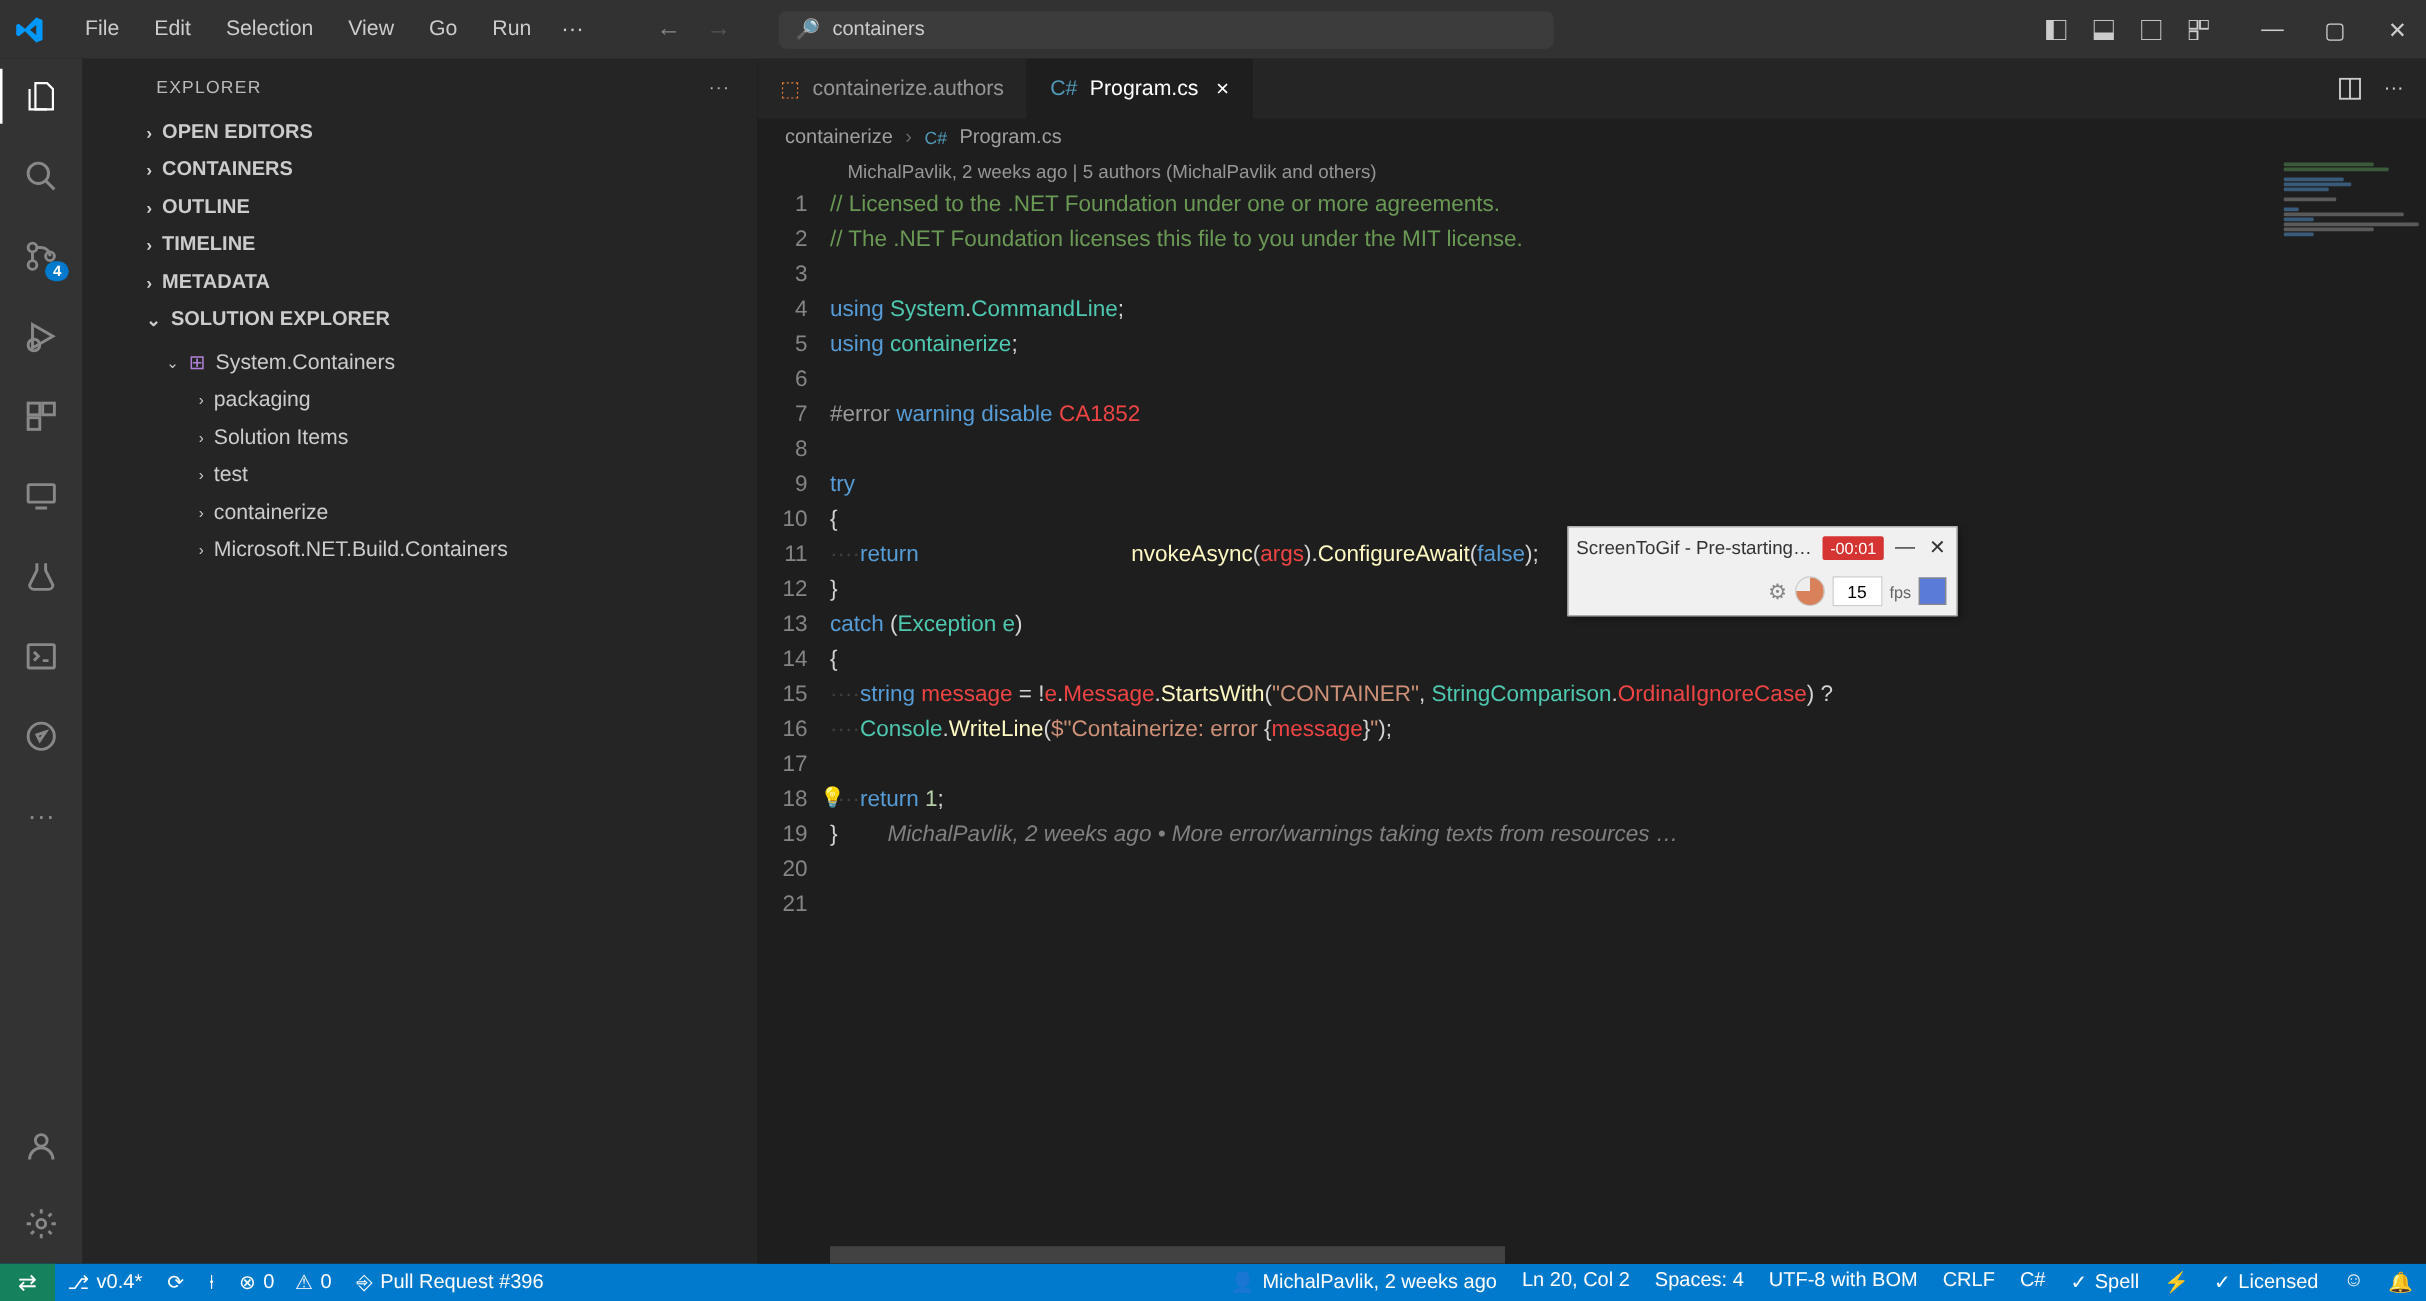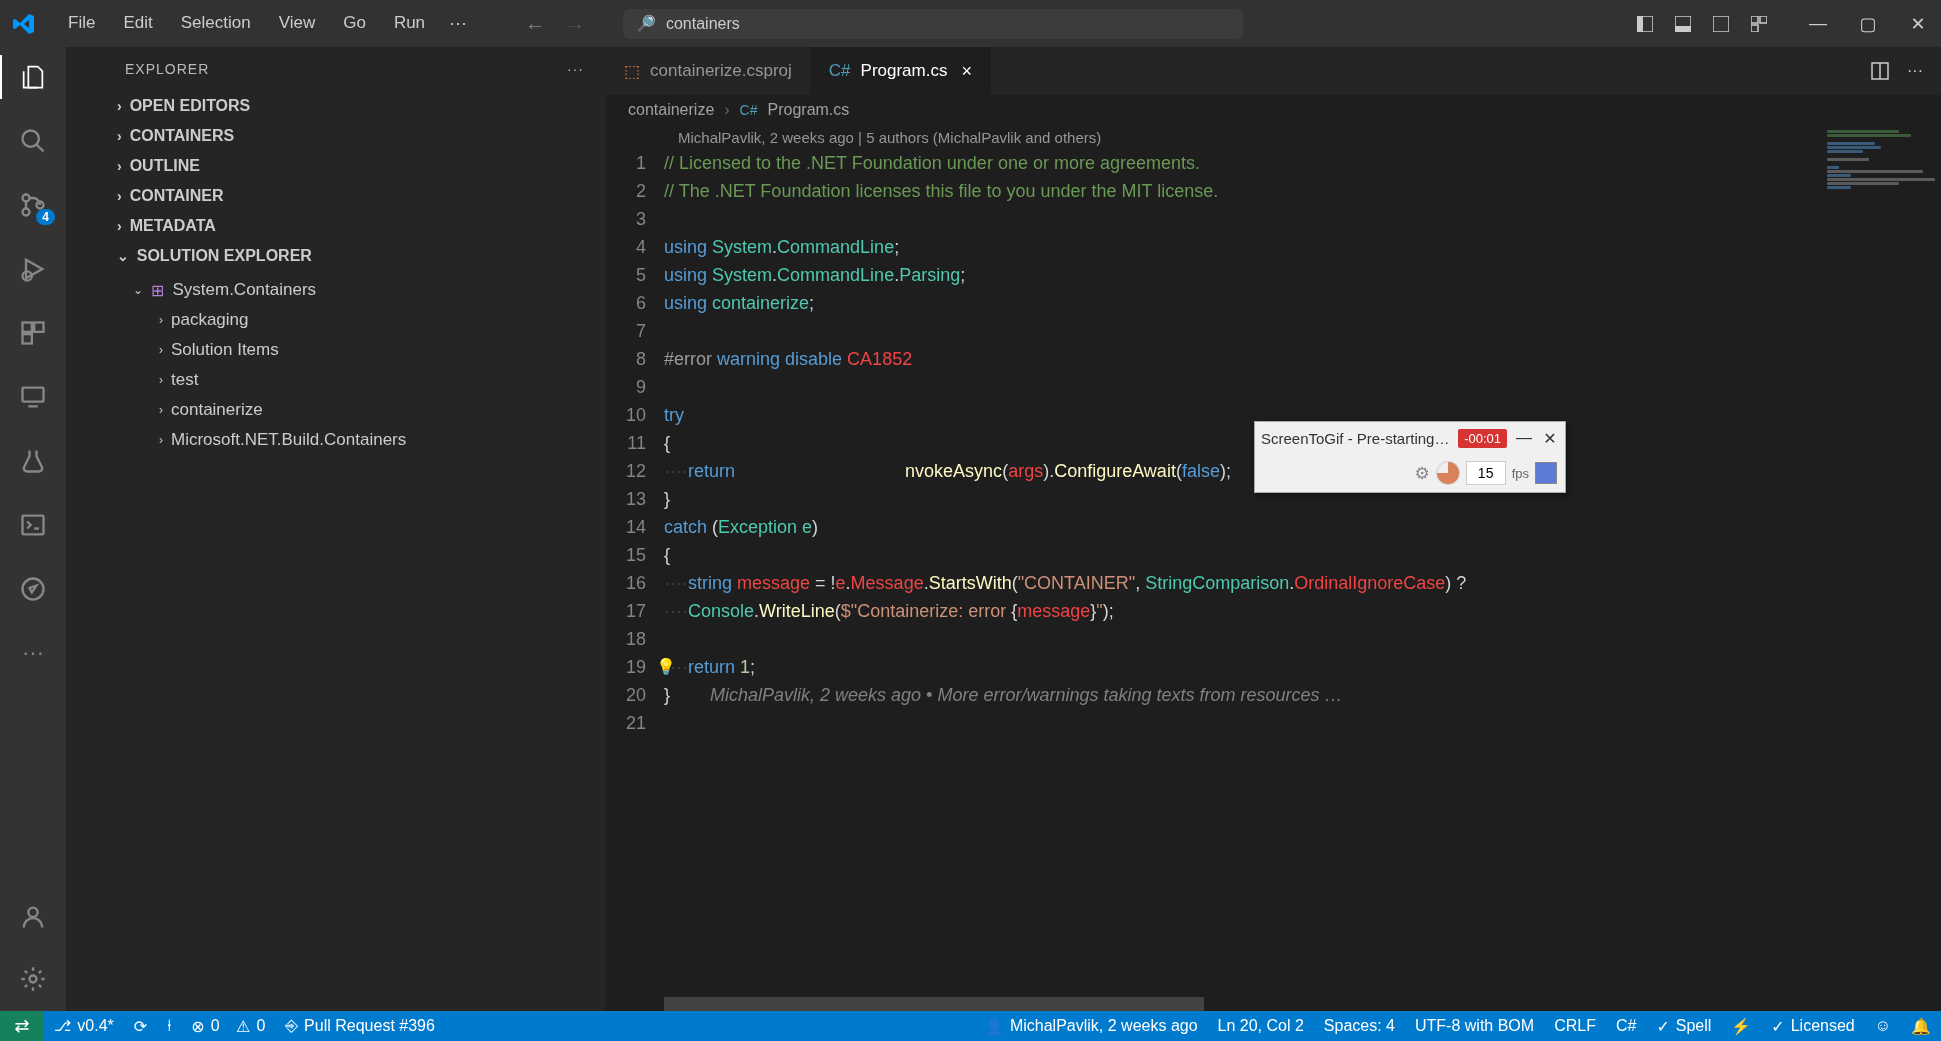--- a/index.html
+++ b/index.html
@@ -241,21 +241,21 @@
     <div class="section-hdr">
         <span class="chev">›</span>
         <span>CONTAINERS</span>
       </div>
     <div class="section-hdr">
         <span class="chev">›</span>
         <span>OUTLINE</span>
       </div>
     <div class="section-hdr">
         <span class="chev">›</span>
-        <span>CONTAINER</span>
+        <span>TIMELINE</span>
       </div>
     <div class="section-hdr">
         <span class="chev">›</span>
         <span>METADATA</span>
       </div>
     <div class="section-hdr">
         <span class="chev">⌄</span>
         <span>SOLUTION EXPLORER</span>
       </div>
     <div class="tree">
@@ -284,21 +284,21 @@
           <span class="chev">›</span>
           <span>Microsoft.NET.Build.Containers</span>
         </div>
     </div>
   </div>
 
   <div class="editor-area">
     <div class="tabs">
       <div class="tab">
         <span style="color:#e37933">⬚</span>
-        <span>containerize.csproj</span>
+        <span>containerize.authors</span>
       </div>
       <div class="tab active">
         <span style="color:#519aba">C#</span>
         <span>Program.cs</span>
         <span class="close">×</span>
       </div>
       <div class="tabs-right">
         <span>
             <svg width="18" height="18">
               <rect x="1" y="1" width="16" height="16" fill="none" stroke="#ccc" stroke-width="1.5"></rect>
@@ -340,21 +340,20 @@
           <div>18</div>
           <div>19</div>
           <div>20</div>
           <div>21</div>
         </div>
       <div class="code-content" id="code-content">
           <div class="code-line" style="position: relative;"><span class="c-comment">// Licensed to the .NET Foundation under one or more agreements.</span></div>
           <div class="code-line" style="position: relative;"><span class="c-comment">// The .NET Foundation licenses this file to you under the MIT license.</span></div>
           <div class="code-line" style="position: relative;"></div>
           <div class="code-line" style="position: relative;"><span class="c-kw">using </span><span class="c-type">System</span><span class="c-punct">.</span><span class="c-type">CommandLine</span><span class="c-punct">;</span></div>
-          <div class="code-line" style="position: relative;"><span class="c-kw">using </span><span class="c-type">System</span><span class="c-punct">.</span><span class="c-type">CommandLine</span><span class="c-punct">.</span><span class="c-type">Parsing</span><span class="c-punct">;</span></div>
           <div class="code-line" style="position: relative;"><span class="c-kw">using </span><span class="c-type">containerize</span><span class="c-punct">;</span></div>
           <div class="code-line" style="position: relative;"></div>
           <div class="code-line" style="position: relative;"><span class="c-pragma">#error </span><span class="c-kw">warning </span><span class="c-kw">disable </span><span class="c-var">CA1852</span></div>
           <div class="code-line" style="position: relative;"></div>
           <div class="code-line" style="position: relative;"><span class="c-kw">try</span></div>
           <div class="code-line" style="position: relative;"><span class="c-punct">{</span></div>
           <div class="code-line" style="position: relative;"><span class="whitespace-dot">····</span><span class="c-kw">return</span><span class="c-punct">                                  </span><span class="c-fn">nvokeAsync</span><span class="c-punct">(</span><span class="c-var">args</span><span class="c-punct">).</span><span class="c-fn">ConfigureAwait</span><span class="c-punct">(</span><span class="c-kw">false</span><span class="c-punct">);</span></div>
           <div class="code-line" style="position: relative;"><span class="c-punct">}</span></div>
           <div class="code-line" style="position: relative;"><span class="c-kw">catch</span><span class="c-punct"> (</span><span class="c-type">Exception e</span><span class="c-punct">)</span></div>
           <div class="code-line" style="position: relative;"><span class="c-punct">{</span></div>

